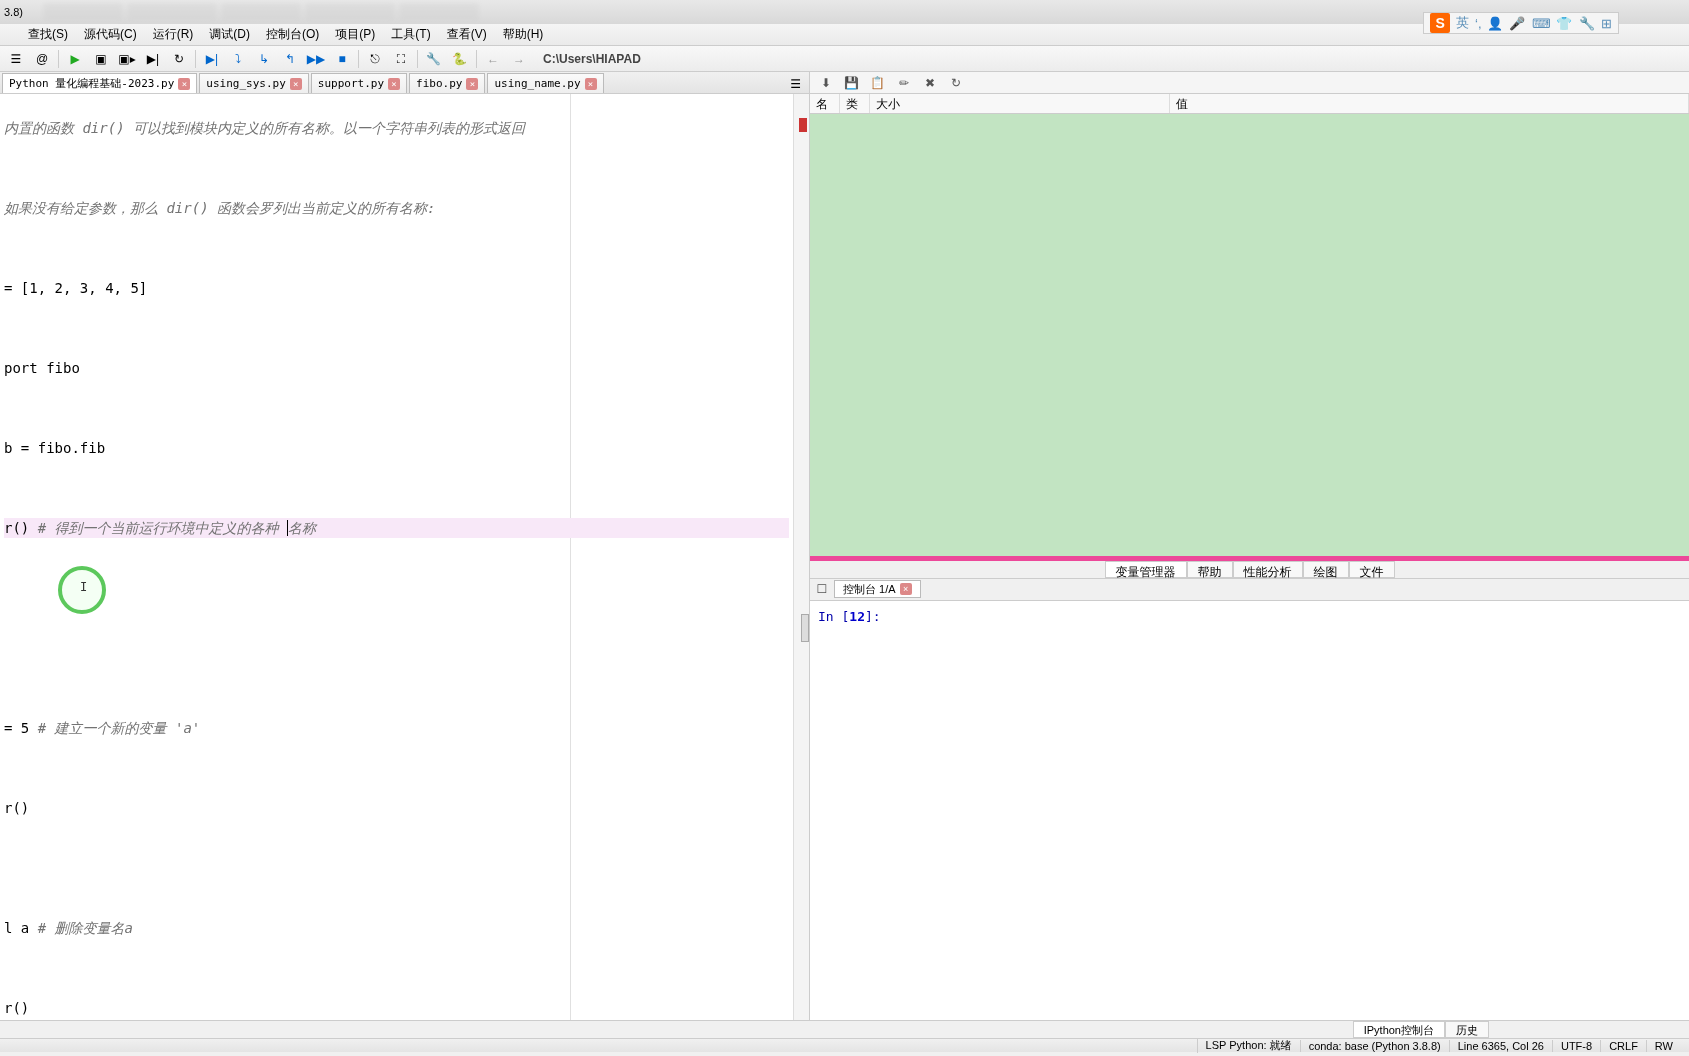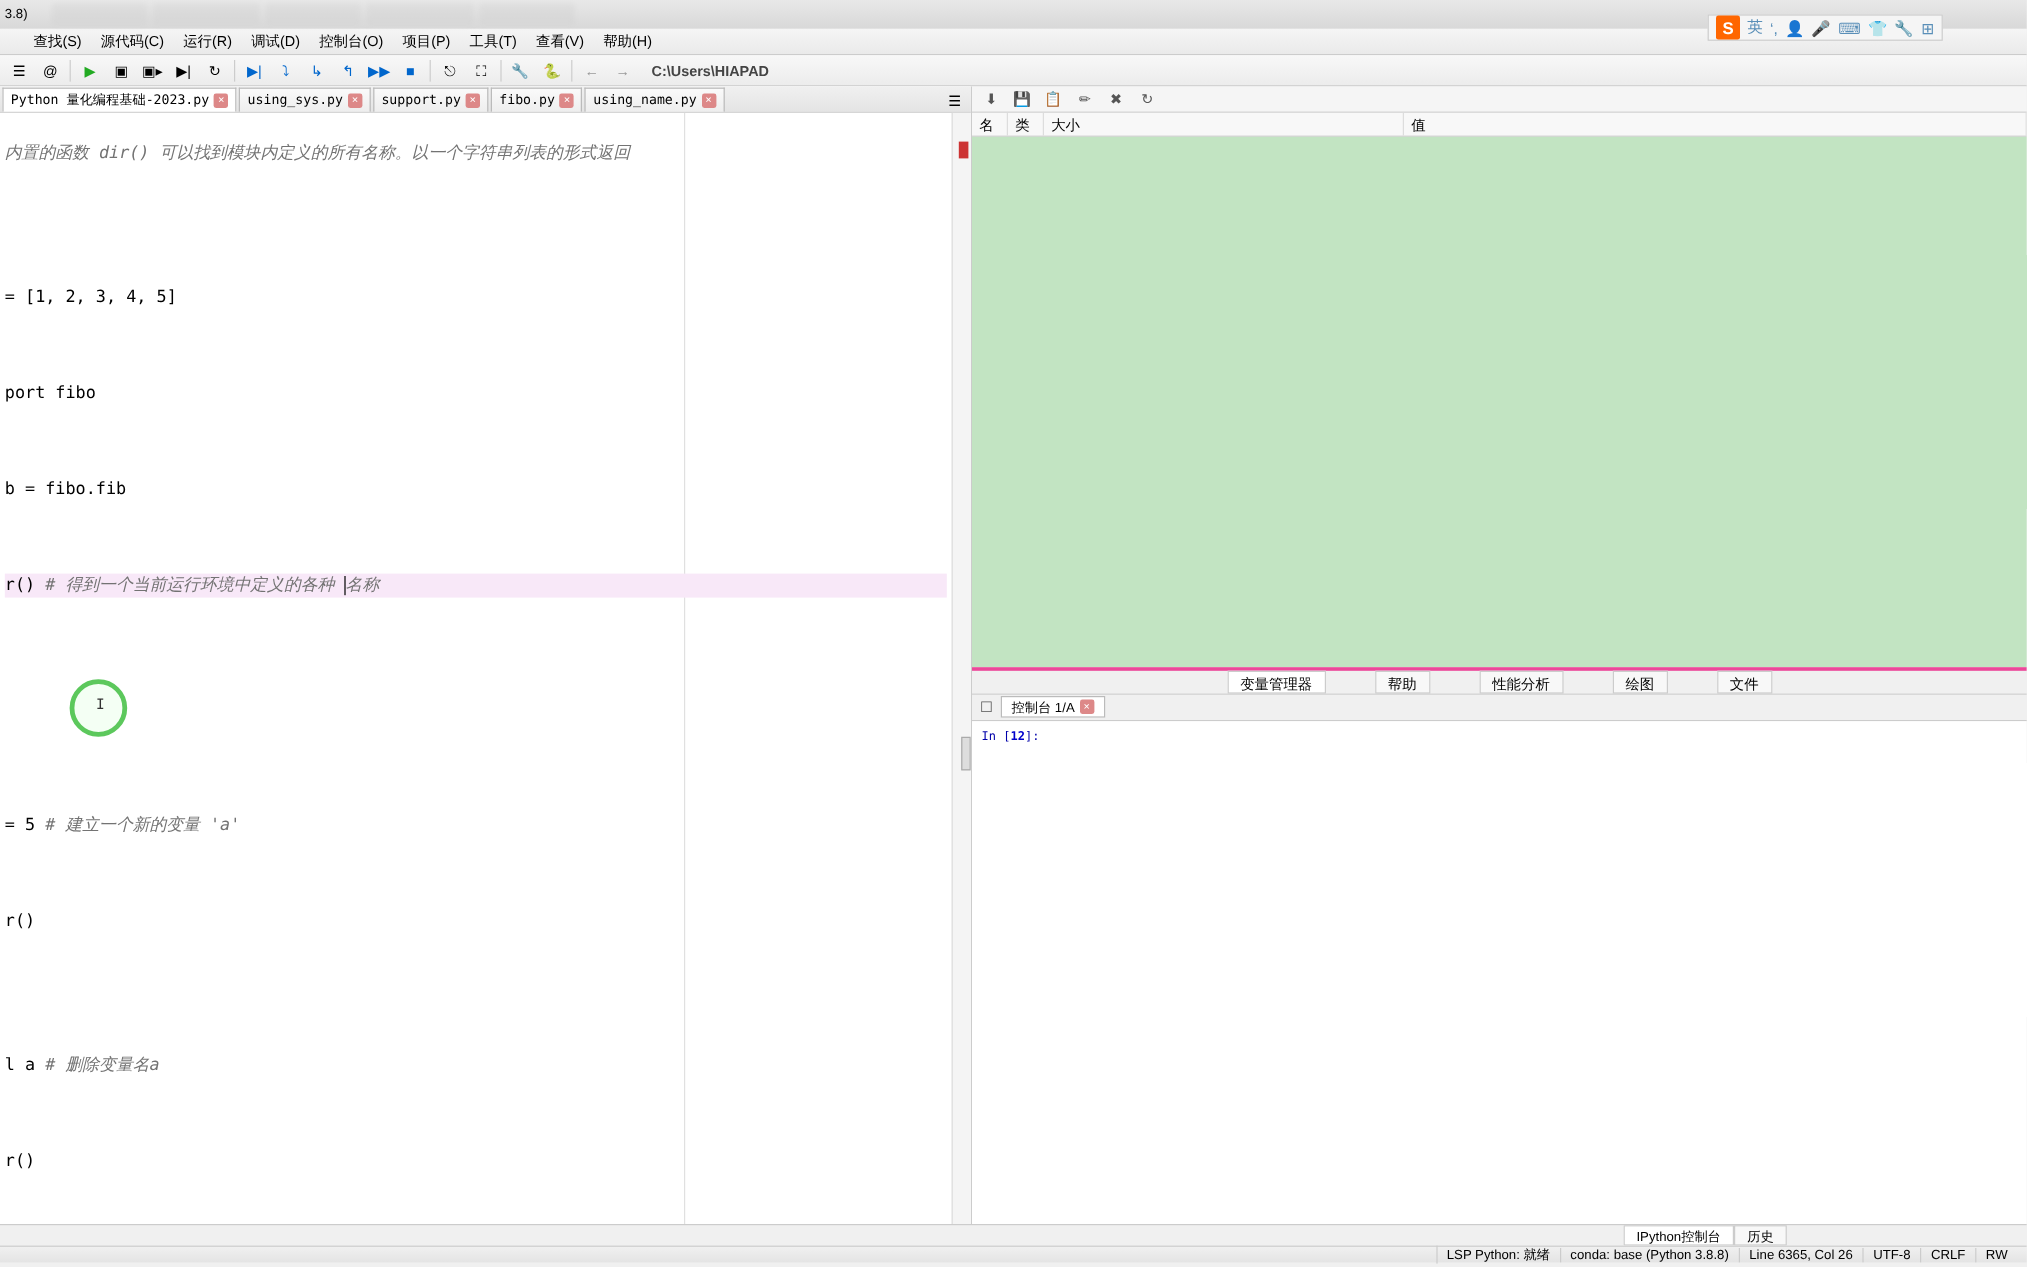--- a/index.html
+++ b/index.html
@@ -261,22 +261,21 @@
 .var-body {
   flex: 1;
   background: #c2e4c2;
   min-height: 250px;
 }
 .var-tabs {
   height: 22px;
   display: flex;
   justify-content: center;
   background: #f0f0f0;
-  border-top: 3px solid #ec4899;
-  gap: 41px;
+  border-top: 5px solid #ec4899;
 }
 .var-tab {
   padding: 2px 10px;
   border: 1px solid #ccc;
   background: #f8f8f8;
   font-size: 12px;
   cursor: pointer;
 }
 .var-tab.active { background: white; }
 .console-pane {
@@ -301,21 +300,21 @@
   background: white;
   font-size: 11px;
   display: flex;
   align-items: center;
   gap: 4px;
 }
 .console-body {
   flex: 1;
   background: white;
   font-family: monospace;
-  font-size: 10px;
+  font-size: 13px;
   padding: 8px;
 }
 .console-prompt-in { color: #0000aa; }
 .console-prompt-num { color: #0000cc; font-weight: bold; }
 .bottom-tabs {
   height: 18px;
   display: flex;
   justify-content: flex-end;
   background: #f0f0f0;
   border-top: 1px solid #ccc;
@@ -441,20 +440,21 @@
         <span>using_name.py</span>
         <span class="tab-close">×</span>
       </div>
       <div class="editor-options-btn">☰</div>
     </div>
     <div class="code-area">
       <div class="ruler"></div>
       <div class="code-content">
 <div class="code-line"><span class="comment">内置的函数 dir() 可以找到模块内定义的所有名称。以一个字符串列表的形式返回</span></div>
 <div class="code-line"></div>
+<div class="code-line"><span class="comment">如果没有给定参数，那么 dir() 函数会罗列出当前定义的所有名称:</span></div>
 <div class="code-line"></div>
 <div class="code-line"><span>= [1, 2, 3, 4, 5]</span></div>
 <div class="code-line"></div>
 <div class="code-line"><span>port fibo</span></div>
 <div class="code-line"></div>
 <div class="code-line"><span>b = fibo.fib</span></div>
 <div class="code-line"></div>
 <div class="code-line hl-line"><span>r() </span><span class="comment"># 得到一个当前运行环境中定义的各种 </span><span style="border-left:1px solid #000"></span><span class="comment">名称</span></div>
 <div class="code-line"></div>
 <div class="code-line"></div>

